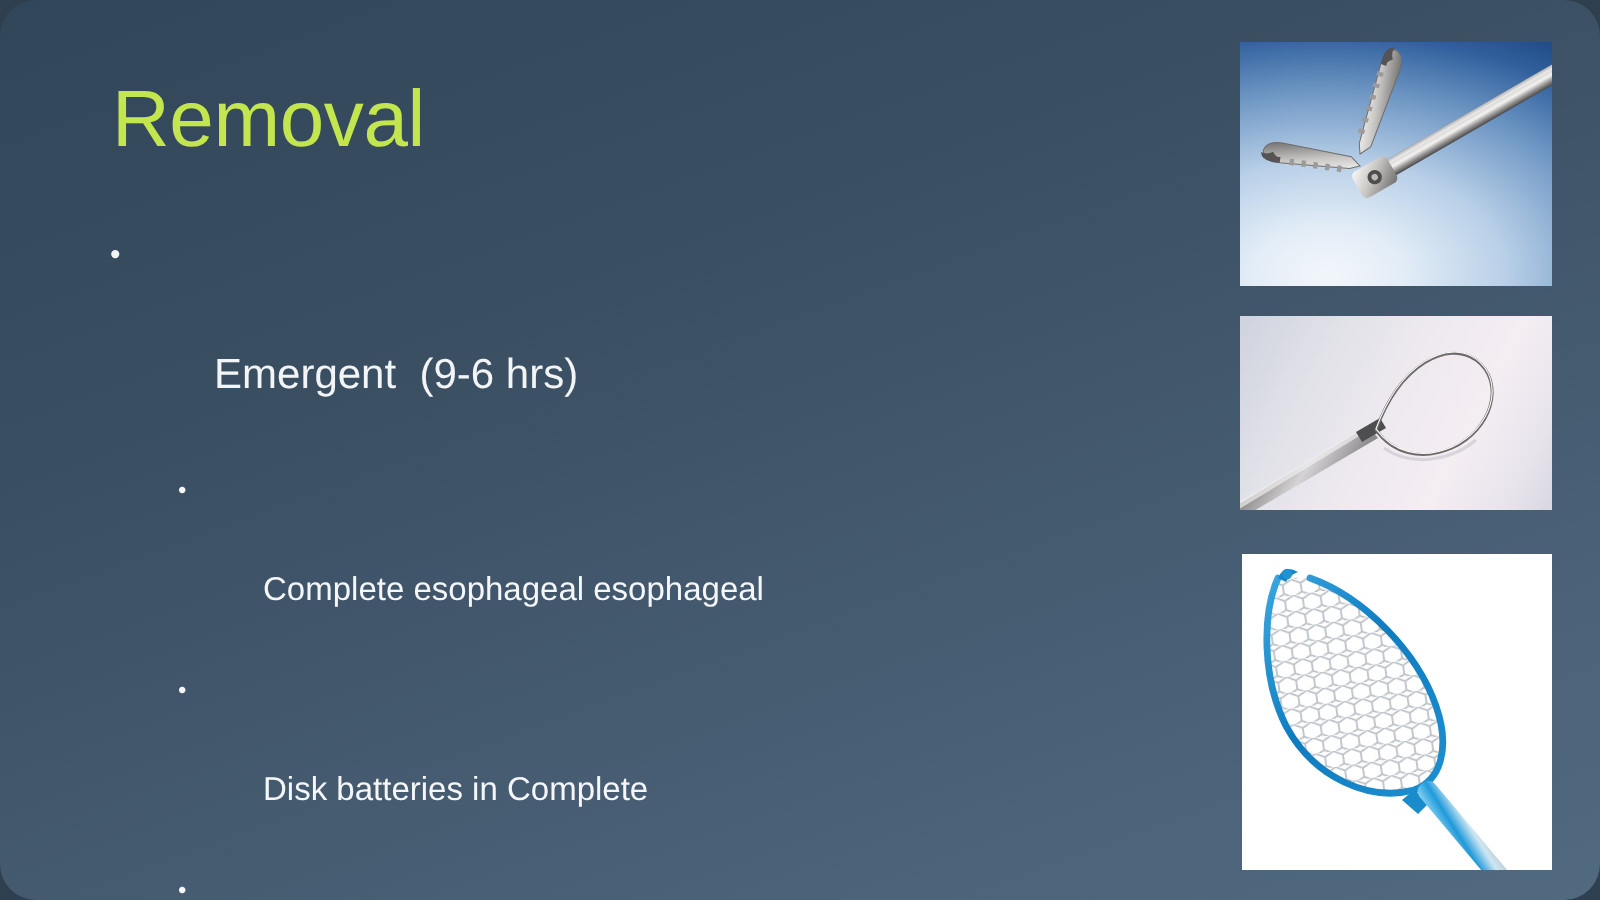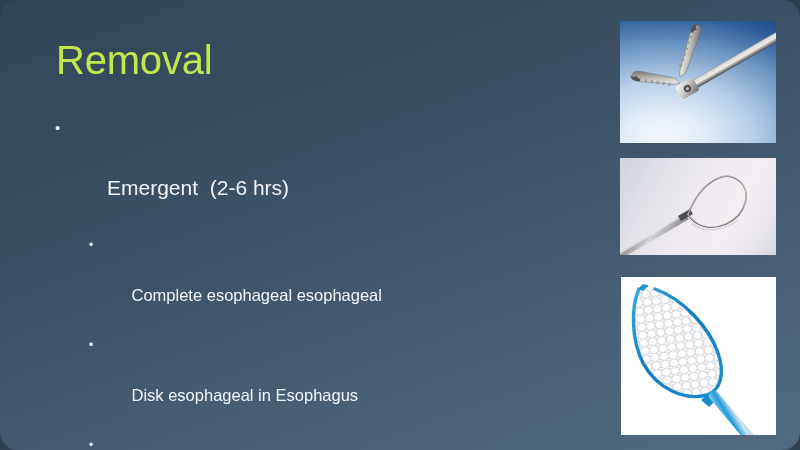--- a/index.html
+++ b/index.html
@@ -117,30 +117,30 @@
 <body>
 
 <div id="slide">
 
   <div id="title">Removal</div>
 
   <div id="body">
 
     <div class="lvl1">
       <span class="bullet">•</span>
-      <span>Emergent  (2-6 hrs)</span>
+      <span>Emergent  (9-6 hrs)</span>
     </div>
 
     <div class="lvl2">
       <span class="bullet">•</span>
       <span>Complete esophageal esophageal</span>
     </div>
     <div class="lvl2">
       <span class="bullet">•</span>
-      <span>Disk esophageal in Esophagus</span>
+      <span>Disk batteries in Complete</span>
     </div>
     <div class="lvl2">
       <span class="bullet">•</span>
       
     </div>
 
   </div>
 
   <div class="photo" id="photo-forceps">
     <svg viewBox="0 0 156 122" preserveAspectRatio="none">

